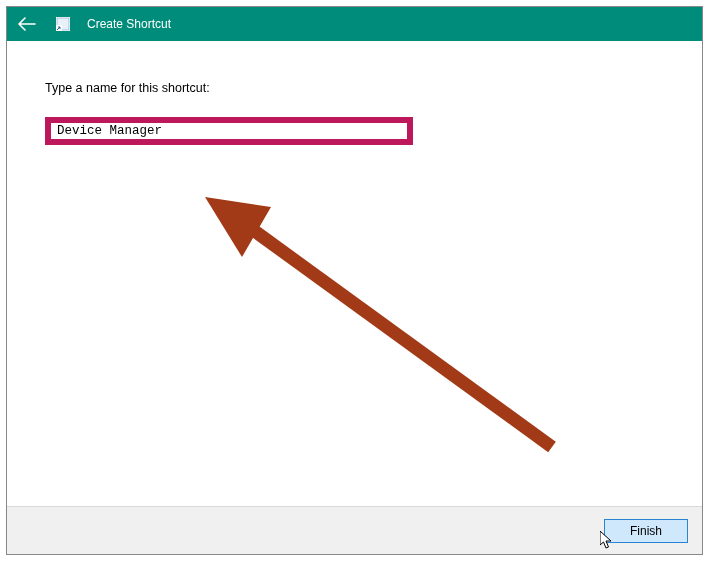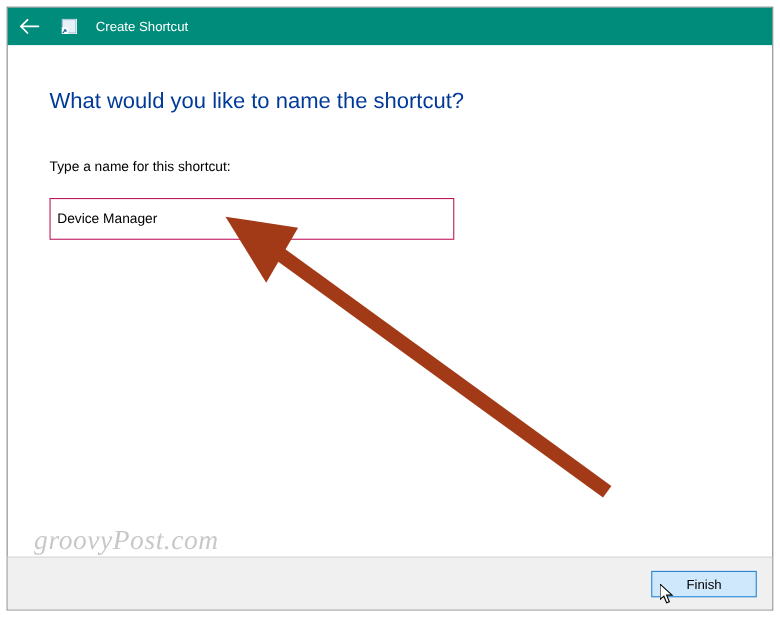--- a/index.html
+++ b/index.html
@@ -59,25 +59,25 @@
       font-weight: 400;
       margin-bottom: 40px;
     }
     .field-label {
       font-size: 12.5px;
       color: #000;
       margin-bottom: 22px;
     }
     .text-input {
       width: 368px;
-      height: 38px;
-      border: 1px solid #be185d;
+      height: 28px;
+      border: 6px solid #be185d;
       padding: 2px 6px;
       font-size: 12.5px;
-      font-family: Liberation Sans, sans-serif;
+      font-family: Liberation Mono, monospace;
       outline: none;
     }
     .instruction {
       font-size: 12.5px;
       color: #000;
       margin-top: 54px;
     }
     .button-row {
       position: absolute;
       bottom: 0;
@@ -86,21 +86,21 @@
       height: 48px;
       background: #f0f0f0;
       border-top: 1px solid #d8d8d8;
       display: flex;
       align-items: center;
       justify-content: flex-end;
       padding-right: 14px;
       gap: 8px;
     }
     .btn {
-      width: 96px;
+      width: 84px;
       height: 24px;
       font-size: 12px;
       font-family: inherit;
       border: 1px solid #adadad;
       background: #e1e1e1;
       cursor: pointer;
     }
     .btn-primary {
       background: #cfe8fb;
       border: 1px solid #2a84d2;
@@ -139,26 +139,24 @@
         <rect x="0" y="0" width="14" height="14" fill="#ffffff"></rect>
         <rect x="1" y="1" width="12" height="12" fill="#e8f0f8" stroke="#6090c0" stroke-width="0.5"></rect>
         <rect x="0" y="8" width="6" height="6" fill="#ffffff"></rect>
         <path d="M1 13 L4 10 M4 10 L4 12 M4 10 L2 10" stroke="#2060a0" stroke-width="1" fill="none"></path>
       </svg>
     </div>
     <span class="title-text">Create Shortcut</span>
   </div>
 
   <div class="content">
-    <h1 class="heading">What would you like to name the shortcut?</h1>
     <div class="field-label">Type a name for this shortcut:</div>
     <input type="text" class="text-input" value="Device Manager" style="">
   </div>
 
-  <div class="watermark">groovyPost.com</div>
 
   <div class="button-row">
     <button class="btn btn-primary">Finish</button>
   </div>
 
   <svg class="arrow-overlay" style="left:190px; top:170px;" width="380" height="300" viewBox="0 0 380 300">
     <line x1="355" y1="270" x2="52" y2="50" stroke="#a33a17" stroke-width="13"></line>
     <polygon points="8,20 74,30 45,80" fill="#a33a17"></polygon>
   </svg>
 

